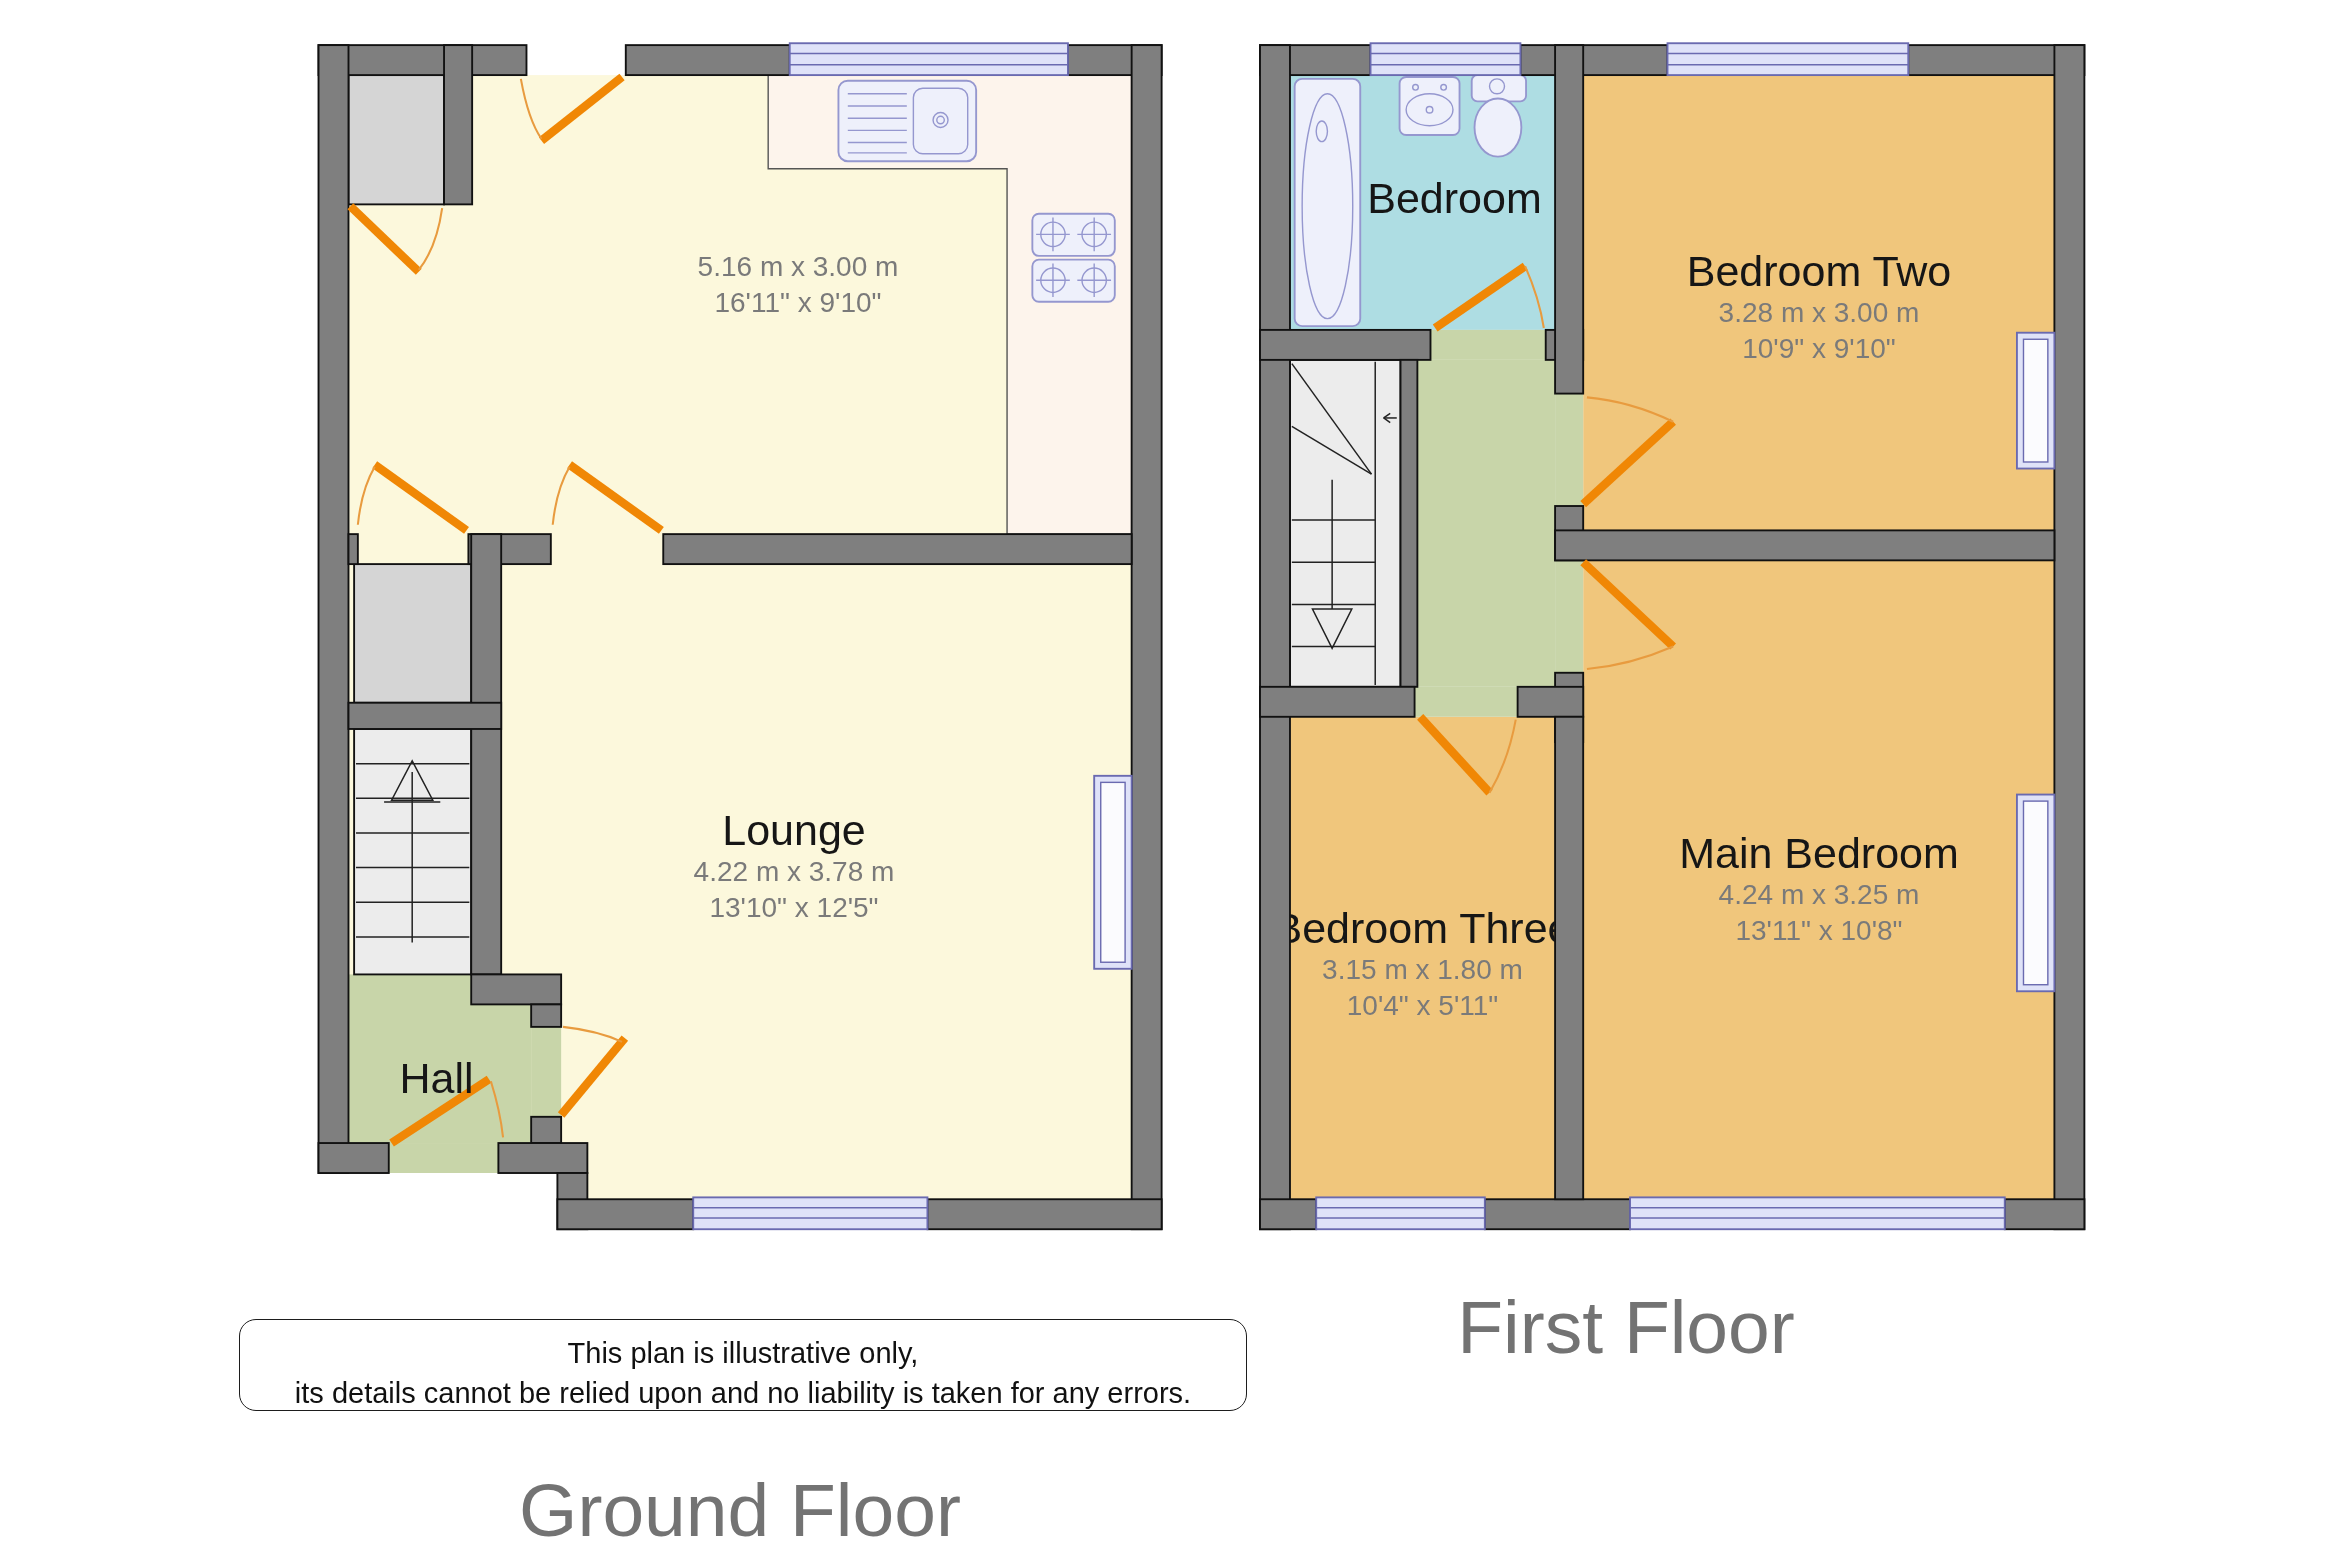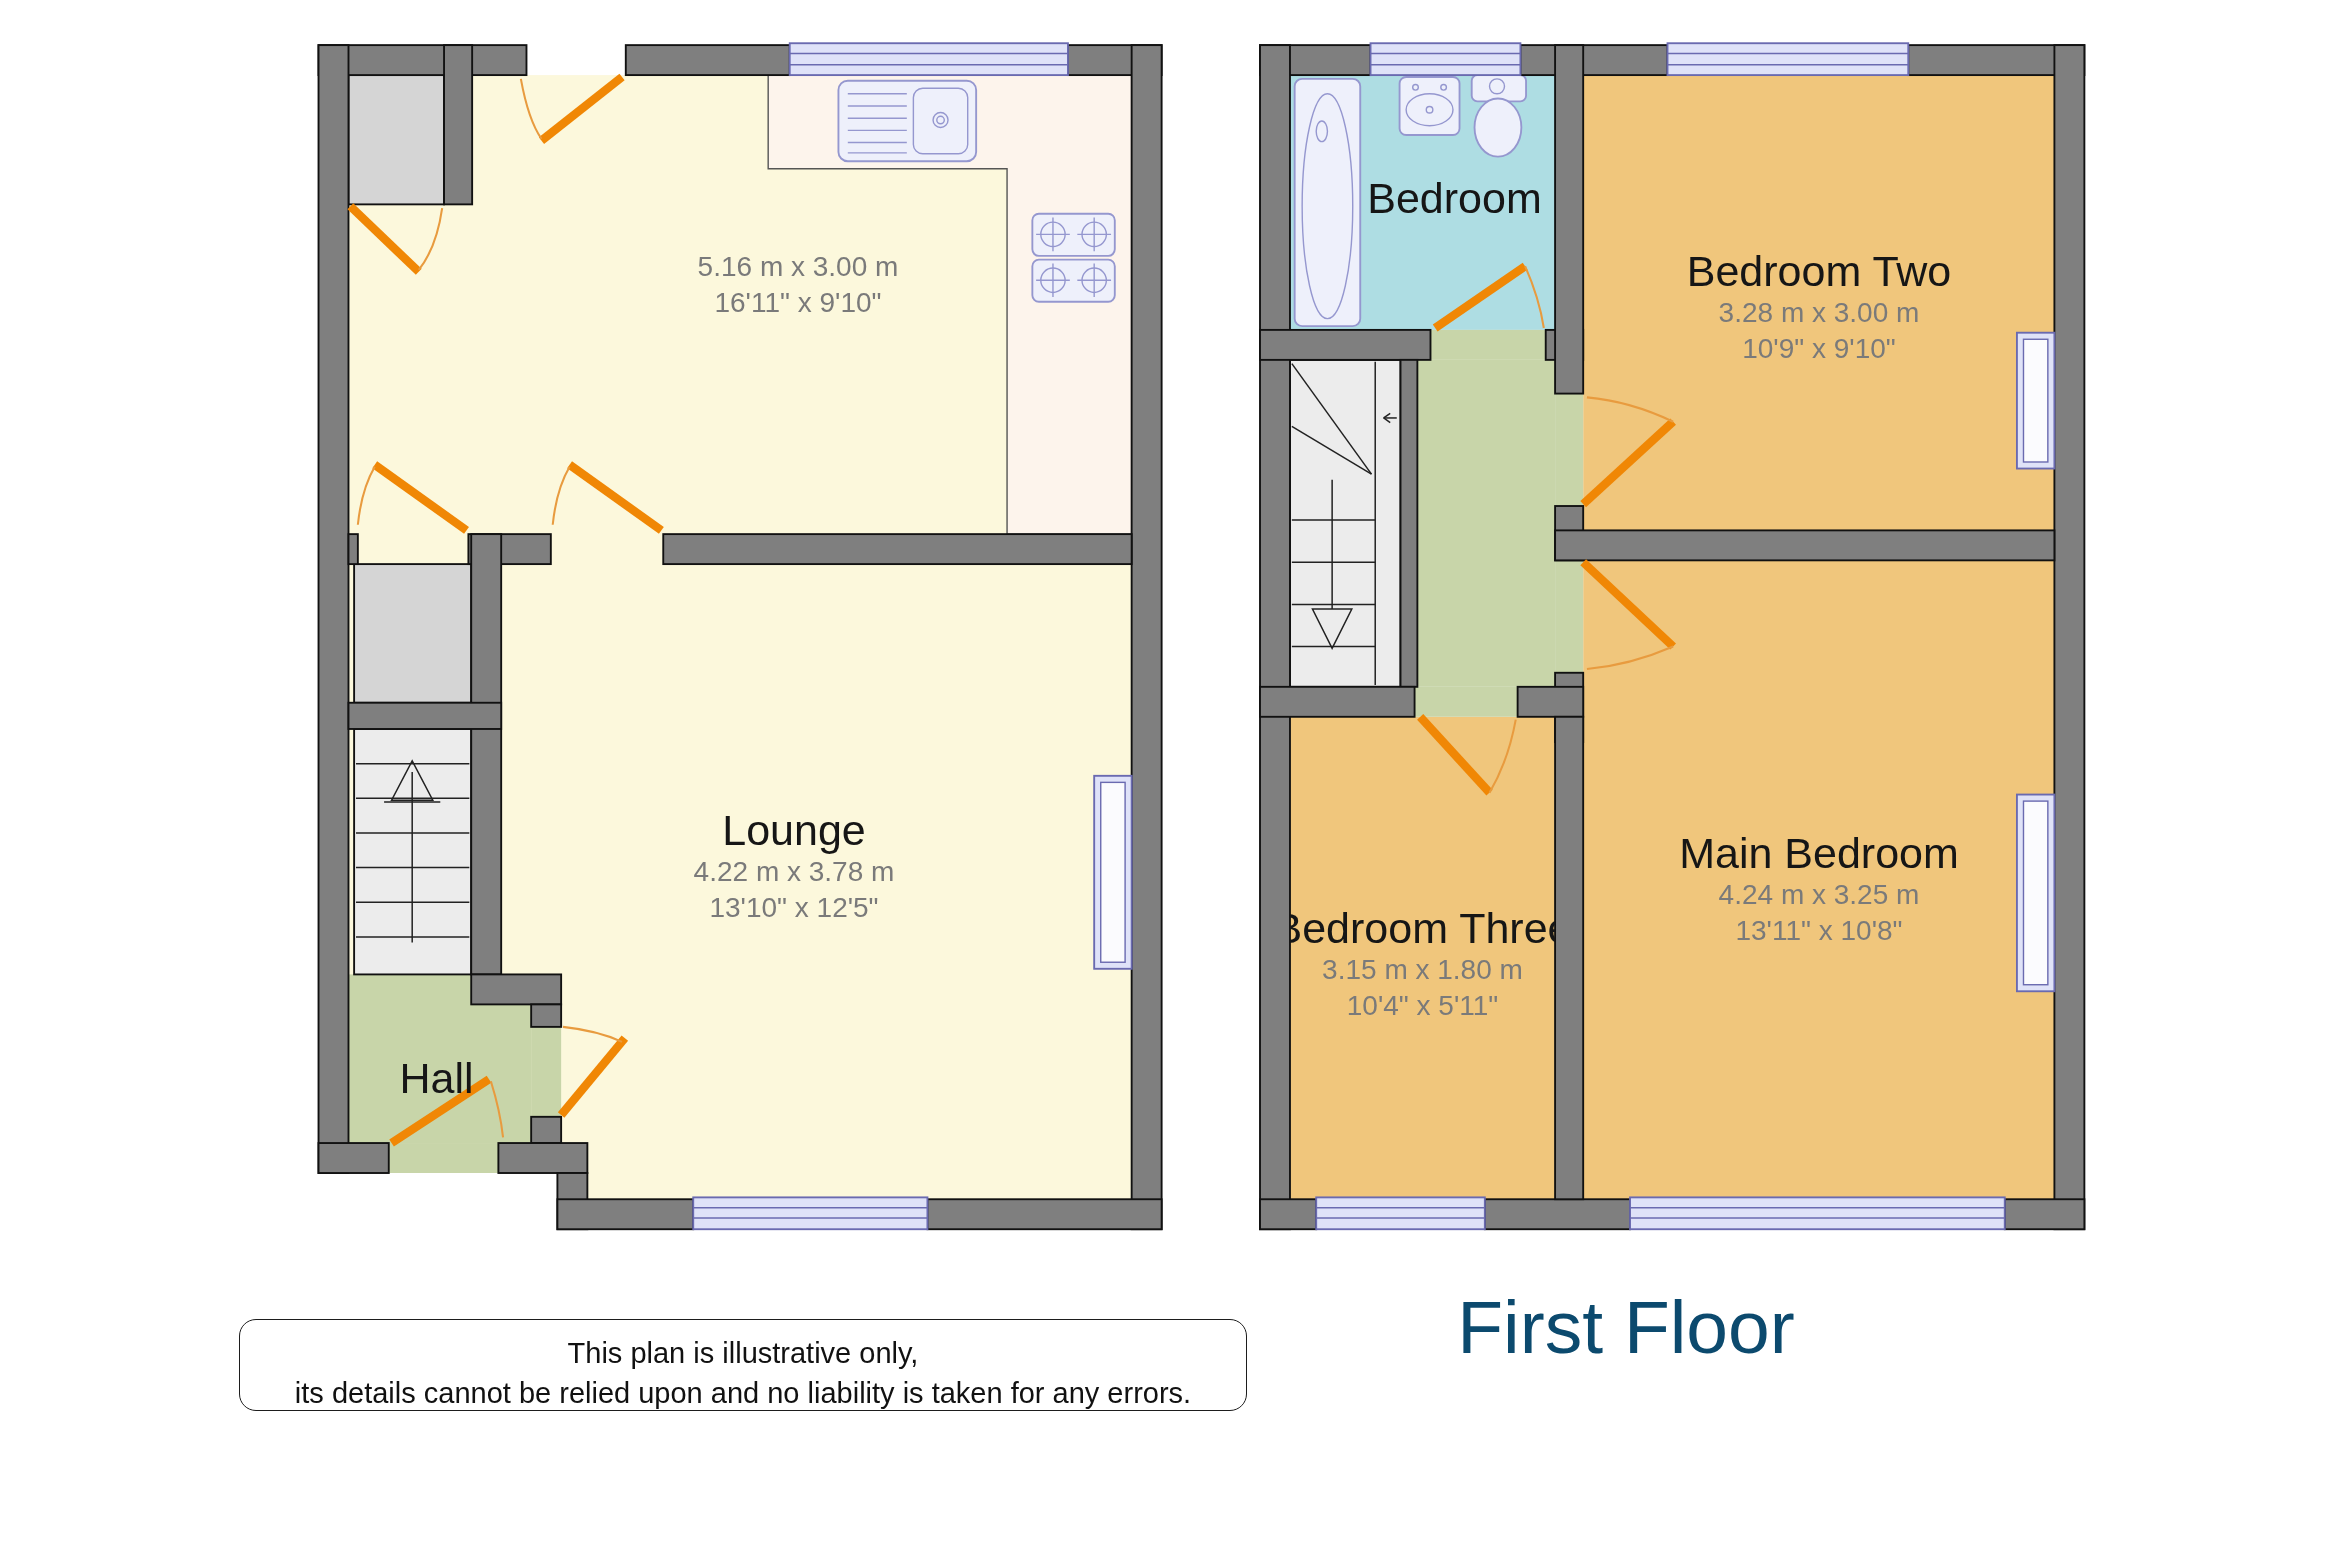--- a/index.html
+++ b/index.html
@@ -25,21 +25,21 @@
   .door-leaf{stroke:var(--door,#f08705);stroke-width:9;}
   .door-arc{stroke:var(--door-arc,#e89b3f);stroke-width:2.2;fill:none;}
   .white-cover{fill:#ffffff;}
 
   
   .label-block{position:absolute;text-align:center;}
   .room-name{font-size:43px;color:var(--text-dark,#161616);line-height:1.12;white-space:nowrap;}
   .room-dim{font-size:28px;color:var(--text-dim,#7a7a7a);line-height:1.28;white-space:nowrap;}
   .clip-box{position:absolute;overflow:hidden;}
   .clip-box .label-block{left:50%;transform:translateX(-50%);}
-  .floor-title{position:absolute;text-align:center;font-size:75px;color:#0c4a6e;white-space:nowrap;}
+  .floor-title{position:absolute;text-align:center;font-size:75px;color:#737373;white-space:nowrap;}
   .disclaimer{position:absolute;border:1.9px solid #1d1d1d;border-radius:17px;background:#fff;
               text-align:center;font-size:29px;color:#111;line-height:40px;padding-top:13px;box-sizing:border-box;}
 </style>
 </head>
 <body>
 
 <div class="canvas">
 
   <svg class="plan-svg" viewBox="0 0 2500 1666">
 
@@ -289,16 +289,17 @@
       <div class="room-dim">3.15 m x 1.80 m</div>
       <div class="room-dim">10'4" x 5'11"</div>
     </div>
   </div>
 
   <div class="disclaimer" style="left:239px;top:1319px;width:1008px;height:92px;">
     <div>This plan is illustrative only,</div>
     <div>its details cannot be relied upon and no liability is taken for any errors.</div>
   </div>
 
+  <div class="floor-title" style="left:412px;top:1467px;width:656px;">Ground Floor</div>
   <div class="floor-title" style="left:1298px;top:1284px;width:656px;">First Floor</div>
 
 </div>
 
 
 </body></html>

